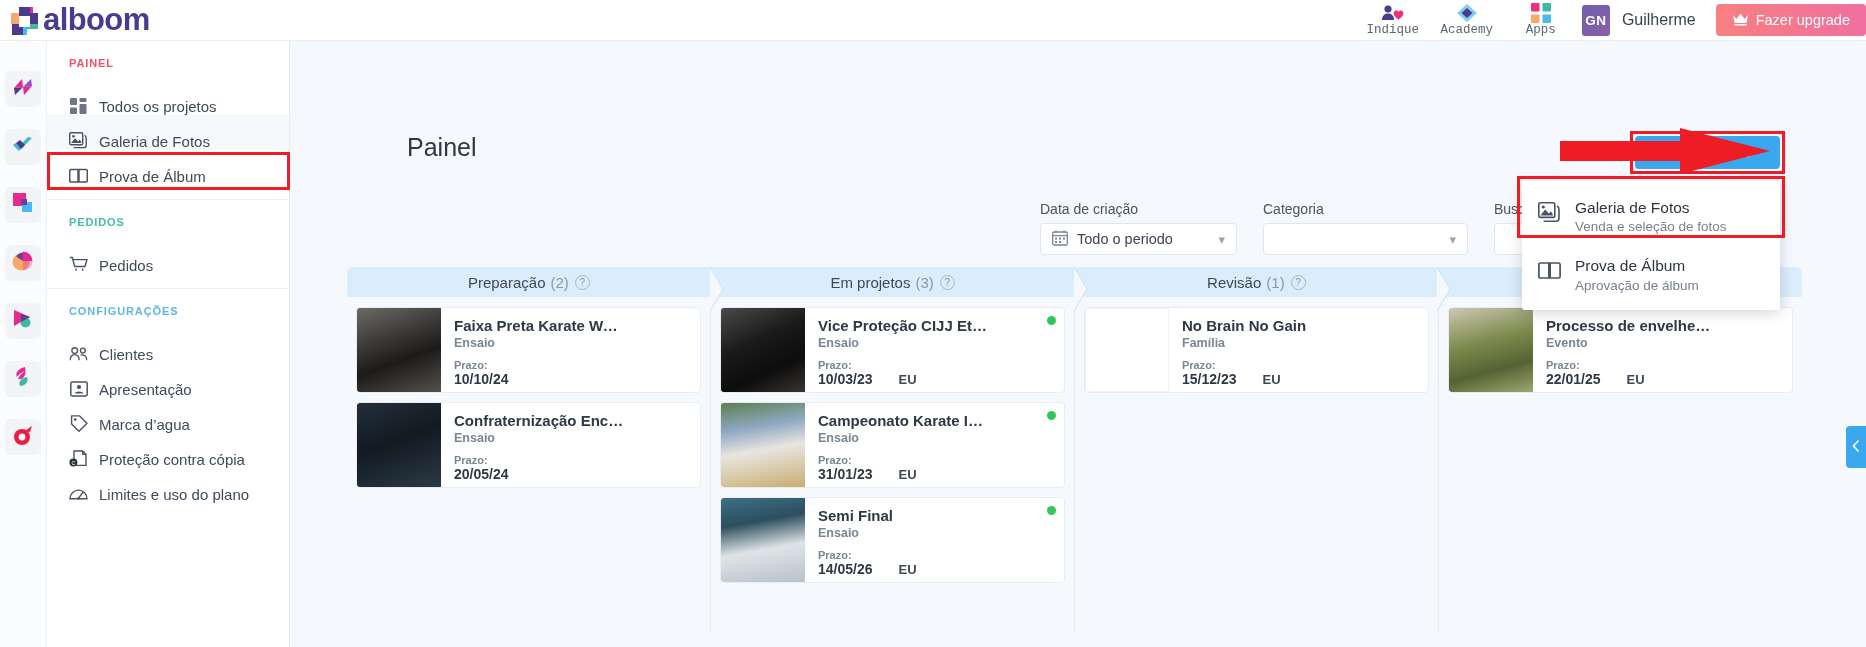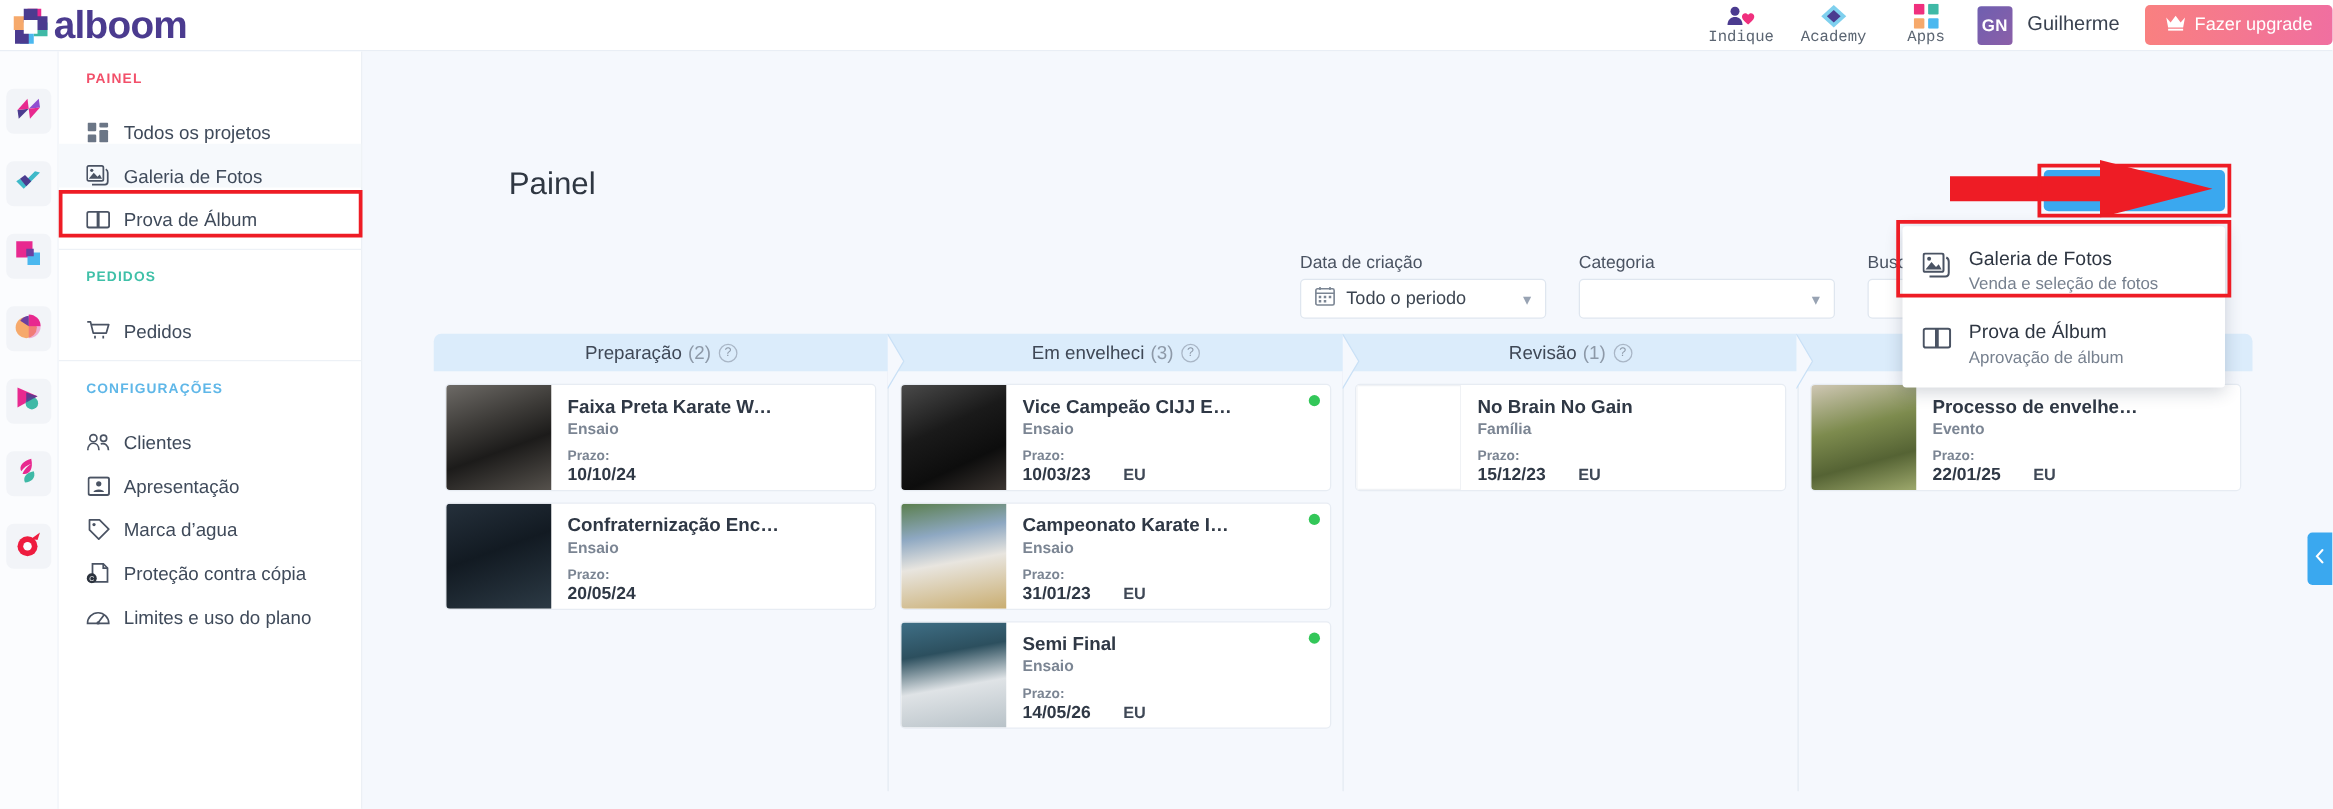--- a/index.html
+++ b/index.html
@@ -584,21 +584,21 @@
         <span class="qmark">?</span>
         <span class="notch">
           <svg width="14" height="44" viewBox="0 0 14 44">
               <path d="M0 0 L13 22 L0 44 Z" fill="#f5f8fd"></path>
               <path d="M0 0 L13 22 L0 44" fill="none" stroke="#c9e0f6" stroke-width="1"></path>
             </svg>
         </span>
       </div>
 
       <div class="col-head">
-        <span>Em envelheci</span>
+        <span>Em projetos</span>
         <span class="cnt">(3)</span>
         <span class="qmark">?</span>
         <span class="notch">
           <svg width="14" height="44" viewBox="0 0 14 44">
               <path d="M0 0 L13 22 L0 44 Z" fill="#f5f8fd"></path>
               <path d="M0 0 L13 22 L0 44" fill="none" stroke="#c9e0f6" stroke-width="1"></path>
             </svg>
         </span>
       </div>
 
@@ -651,21 +651,21 @@
               <div class="card-eu"></div>
             </div>
           </div>
         </div>
       </div>
 
       <div class="col-body">
         <div class="card">
           <div class="card-thumb" style="background:linear-gradient(155deg,#4a4a4a 0%,#1a1a1a 40%,#0d0d0d 70%,#3a3430 100%)"></div>
           <div class="card-body">
-            <div class="card-title">Vice Campeão CIJJ Et…</div>
+            <div class="card-title">Vice Proteção CIJJ Et…</div>
             <div class="card-cat">Ensaio</div>
             <div class="card-meta">
               <div>
                 <div class="card-prazo-lbl">Prazo:</div>
                 <div class="card-prazo-val">10/03/23</div>
               </div>
               <div class="card-eu">EU</div>
             </div>
           </div>
           <span class="dot"></span>

